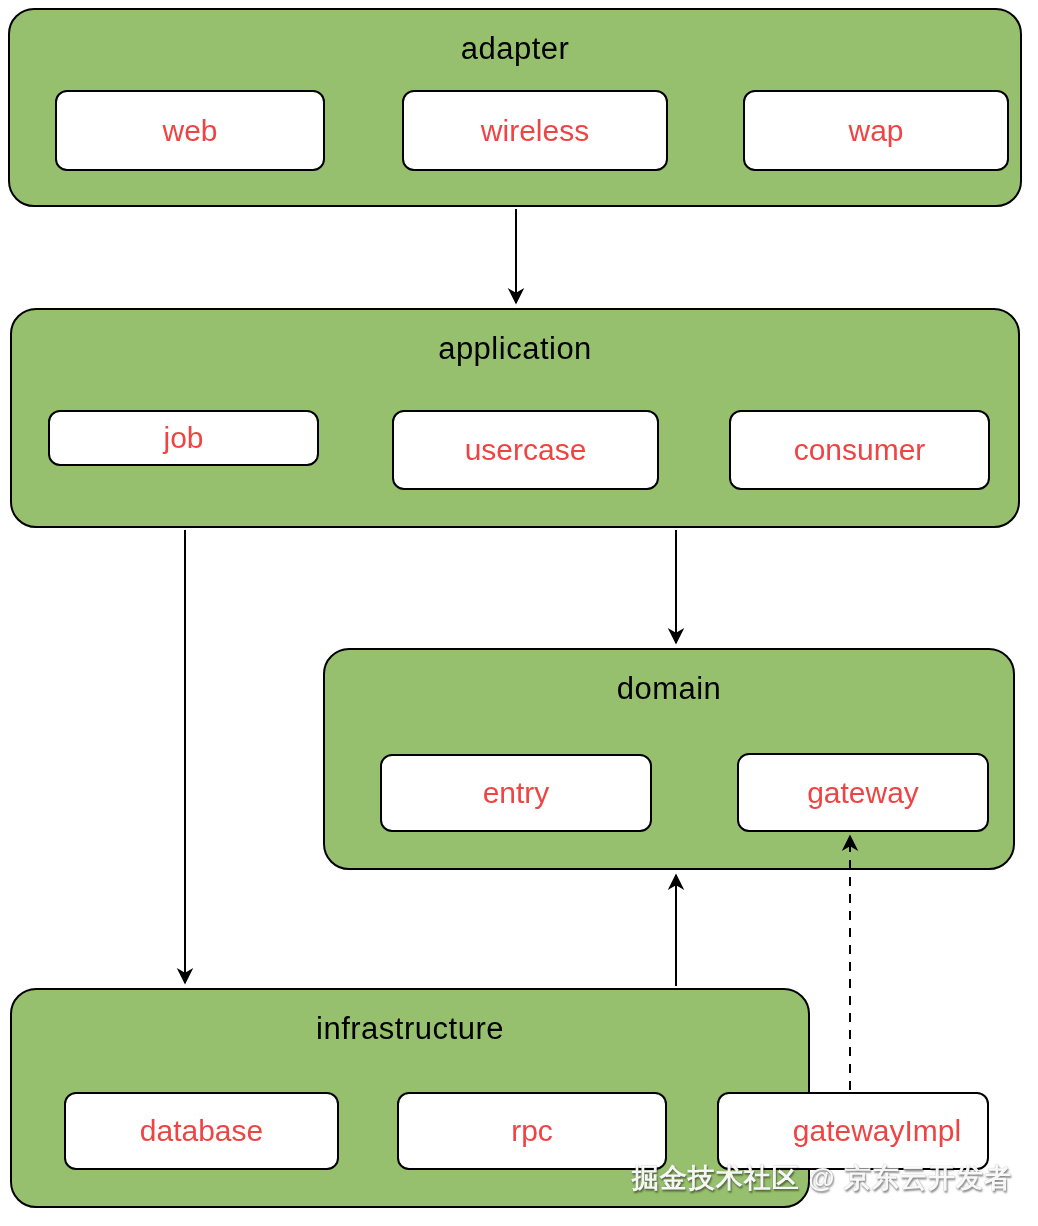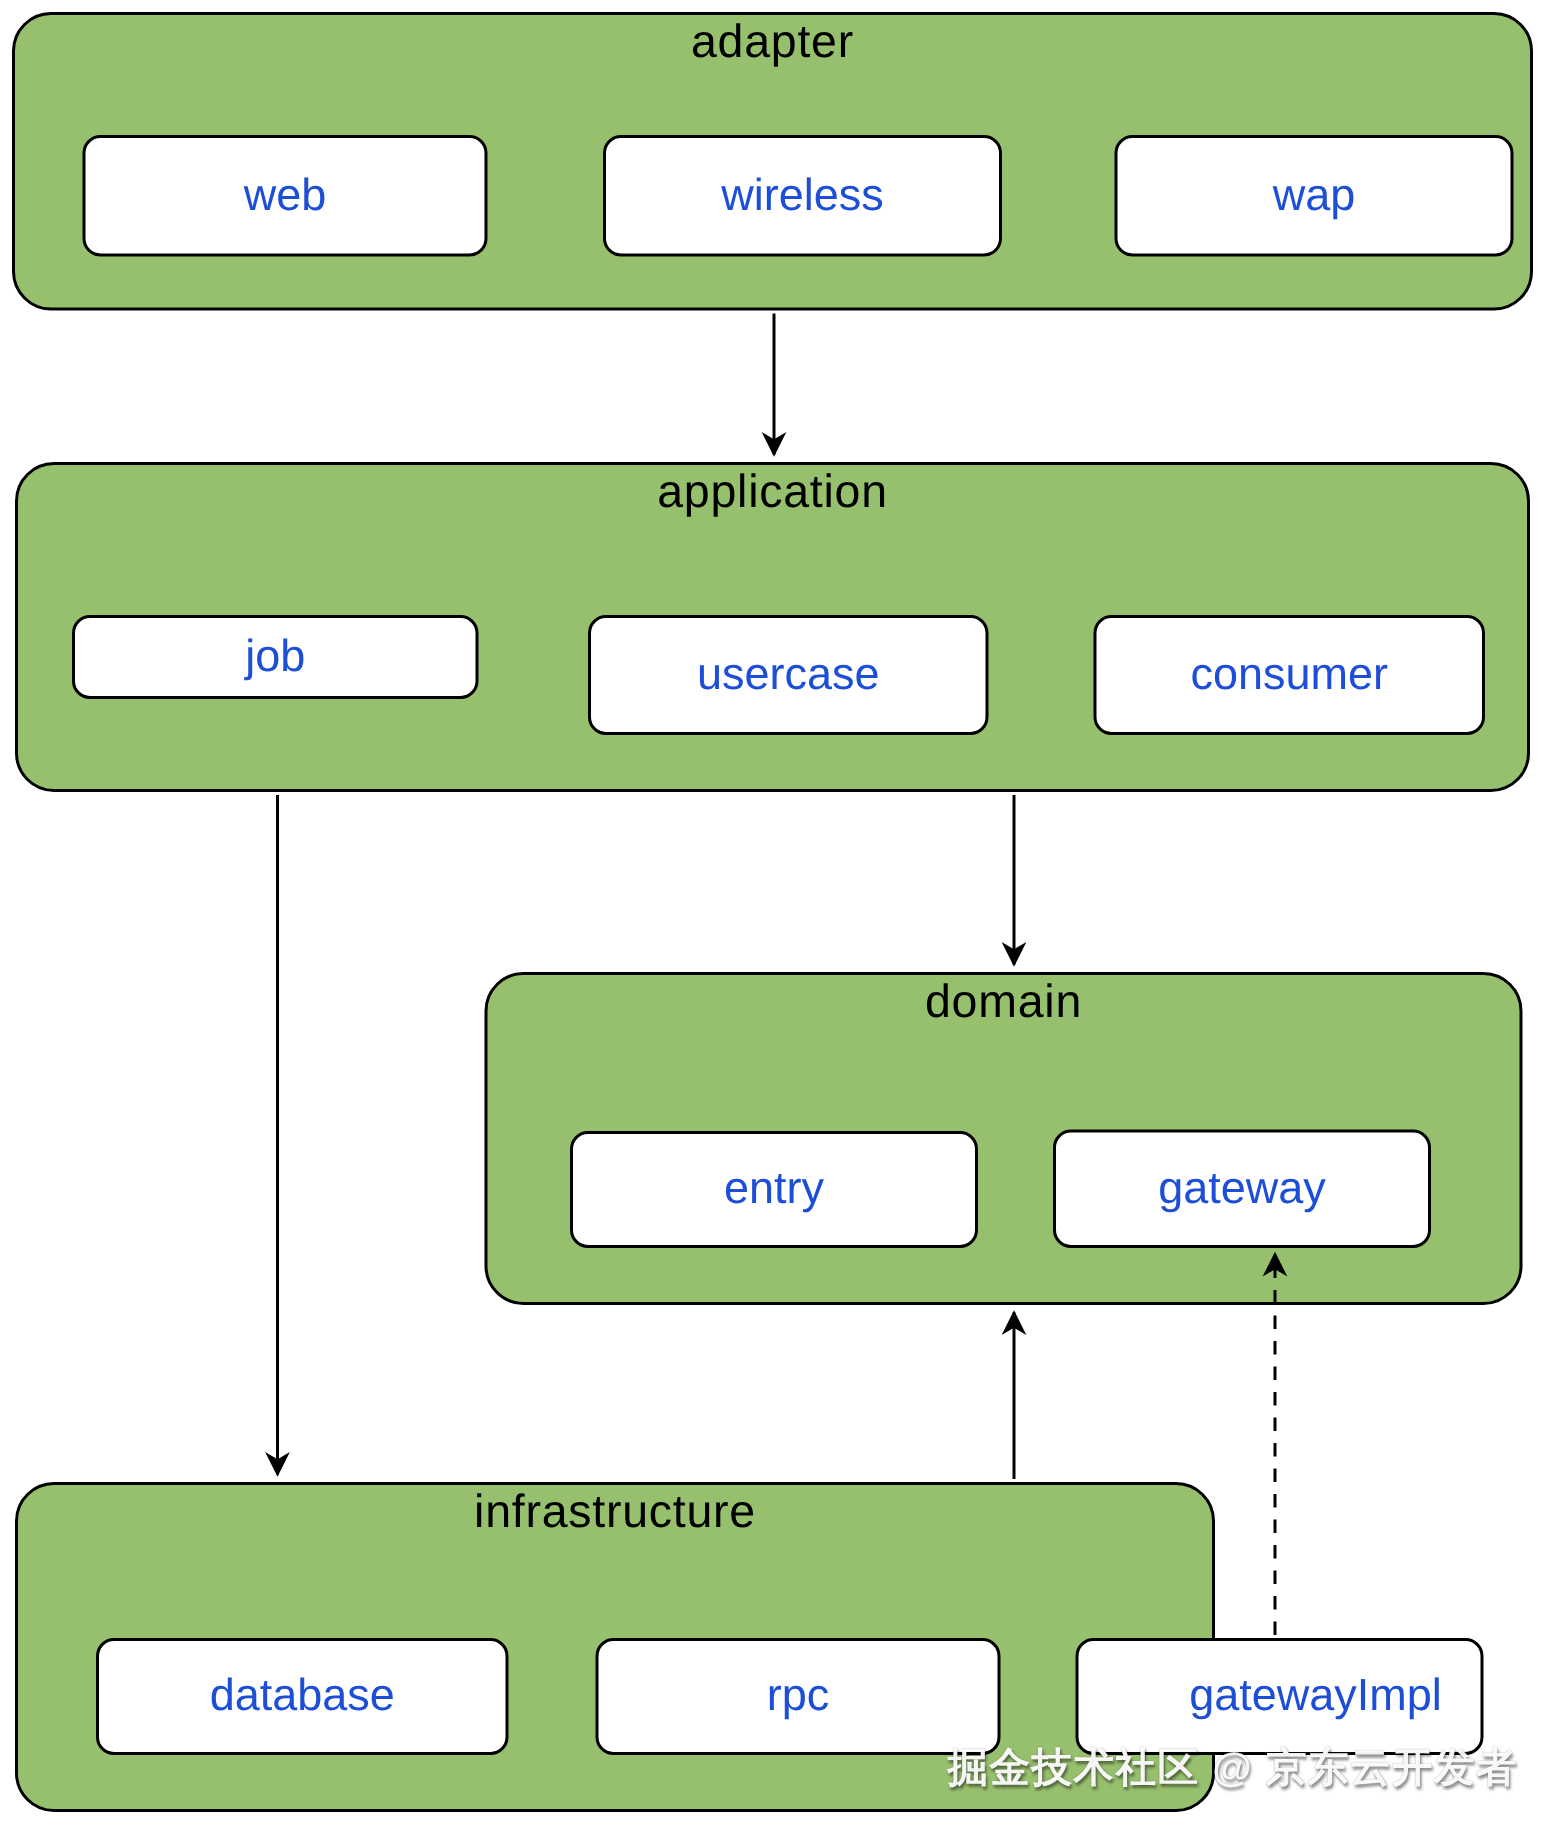--- a/index.html
+++ b/index.html
@@ -20,49 +20,50 @@
     background: #97c06e;
     border: 2px solid #000000;
     border-radius: 26px;
     box-sizing: border-box;
   }
   .layer-title {
     text-align: center;
     font-size: 31px;
     font-weight: 500;
     color: #000000;
+    padding-top: 21px;
     letter-spacing: 0.5px;
   }
   .box {
     position: absolute;
     background: #ffffff;
     border: 2px solid #000000;
     border-radius: 12px;
     box-sizing: border-box;
     display: flex;
     align-items: center;
     justify-content: center;
     font-size: 30px;
     font-weight: 400;
-    color: #1d4ed8;
+    color: #ef4444;
   }
   
   .layer-adapter { left: 8px; top: 8px; width: 1014px; height: 199px; }
   .box-web      { left: 45px;  top: 80px; width: 270px; height: 81px; }
   .box-wireless { left: 392px; top: 80px; width: 266px; height: 81px; }
   .box-wap      { left: 733px; top: 80px; width: 266px; height: 81px; }
   
   .layer-application { left: 10px; top: 308px; width: 1010px; height: 220px; }
   .box-job      { left: 36px;  top: 100px; width: 271px; height: 56px; }
   .box-usercase { left: 380px; top: 100px; width: 267px; height: 80px; }
   .box-consumer { left: 717px; top: 100px; width: 261px; height: 80px; }
   
   .layer-domain { left: 323px; top: 648px; width: 692px; height: 222px; }
   .box-entry   { left: 55px;  top: 104px; width: 272px; height: 78px; }
-  .box-gateway { left: 377px; top: 103px; width: 252px; height: 79px; }
+  .box-gateway { left: 412px; top: 103px; width: 252px; height: 79px; }
   
   .layer-infrastructure { left: 10px; top: 988px; width: 800px; height: 220px; }
   .box-database    { left: 52px;  top: 102px; width: 275px; height: 78px; }
   .box-rpc         { left: 385px; top: 102px; width: 270px; height: 78px; }
   .box-gatewayimpl { left: 705px; top: 102px; width: 272px; height: 78px; padding-left: 48px; }
 
   .connectors {
     position: absolute;
     left: 0;
     top: 0;

